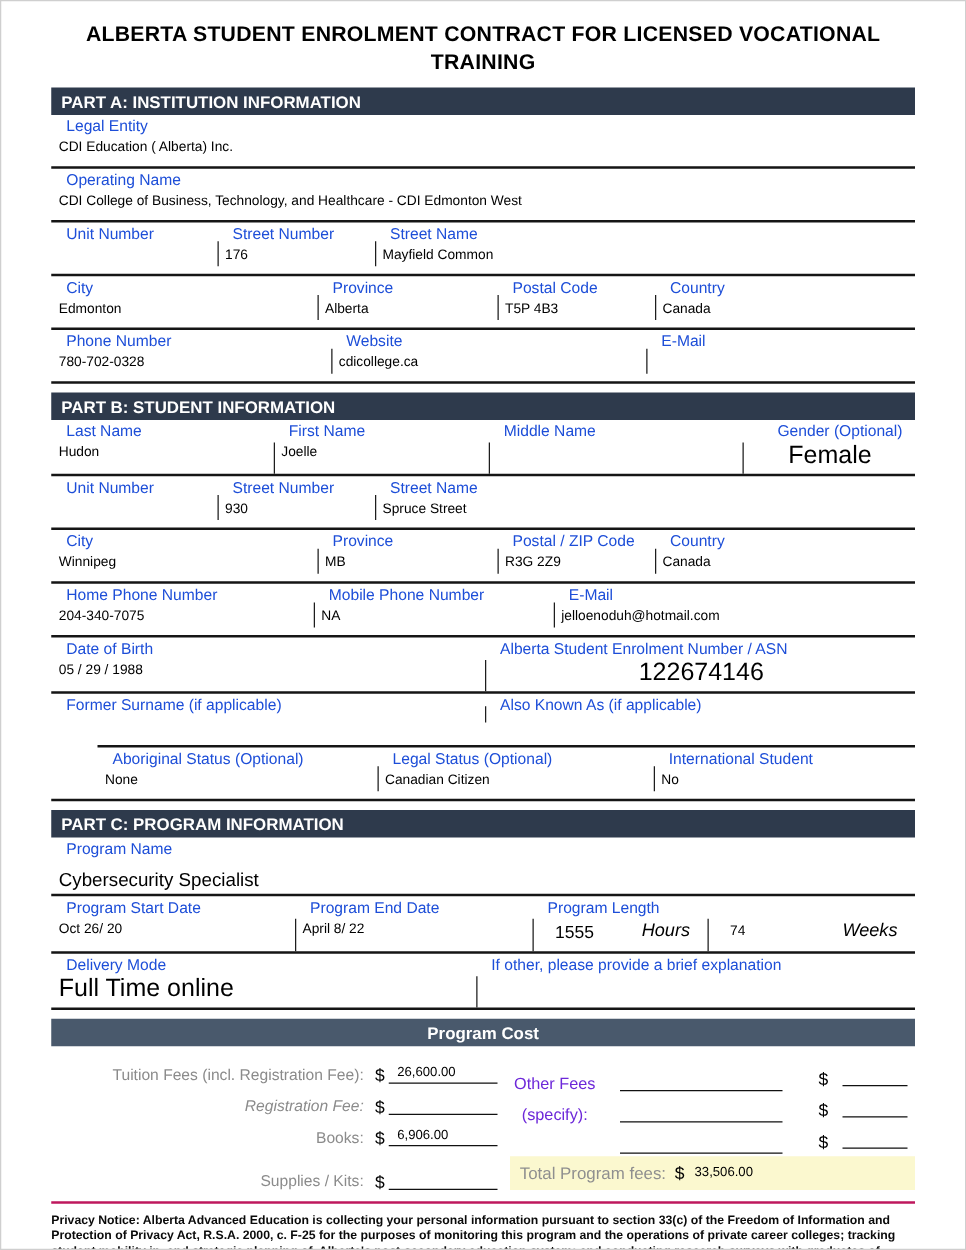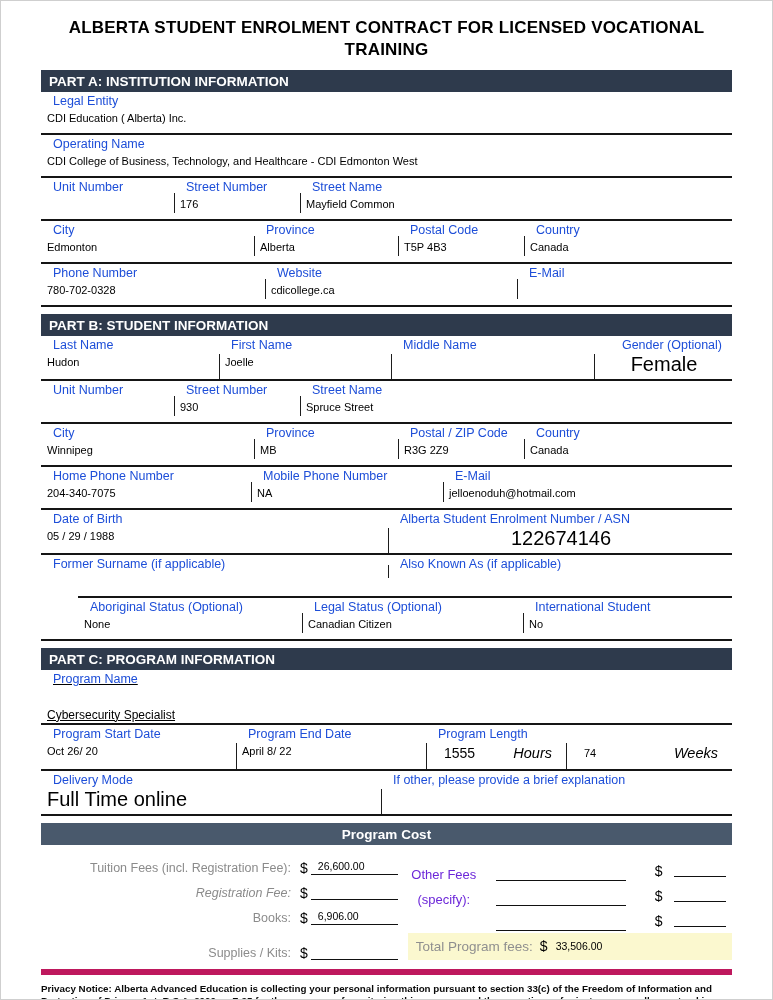--- a/index.html
+++ b/index.html
@@ -35,28 +35,28 @@
   .cols-unit { grid-template-columns:133px 126px 1fr; }
   .cols-city { grid-template-columns:213px 144px 126px 1fr; }
   .cols-phoneA { grid-template-columns:224px 252px 1fr; }
   .cols-name { grid-template-columns:178px 172px 203px 1fr; }
   .cols-phoneB { grid-template-columns:210px 192px 1fr; }
   .cols-half { grid-template-columns:347px 1fr; }
   .cols-aborig { grid-template-columns:224px 221px 1fr;margin-left:37px; }
   .cols-dates { grid-template-columns:195px 190px 140px 1fr; }
   .cols-delivery { grid-template-columns:340px 1fr; }
   .row.short { min-height:40px; }
-  .progname-row { border-top:none; min-height:42px; padding:2px 4px 1px 4px;text-decoration:underline; }
-  .progname-val { font-size:12px; margin-top:22px; padding-left:2px; }
+  .progname-row { border-top:none; min-height:42px; padding:2px 4px 1px 4px; }
+  .progname-val { font-size:15px; margin-top:10px; padding-left:2px; }
   .lenwrap { display:flex; justify-content:space-between; align-items:flex-end; padding:4px 10px 5px 14px; }
   .lenwrap .num-big { font-size:14px; }
   .lenwrap .num-small { font-size:11px; padding-bottom:2px; }
   .lenwrap .unit { font-style:italic; font-size:14.5px; }
   
-  .fees { border-bottom:6px solid #be185d; padding:5px 0 9px 0; }
+  .fees { border-bottom:2px solid #be185d; padding:5px 0 9px 0; }
   .fees-top { display:flex; }
   .fee-line { display:flex; align-items:flex-end; height:25px; }
   .fee-lbl { width:250px; text-align:right; color:#8b8b8b; font-size:12.5px; }
   .fee-lbl.italic { font-style:italic; }
   .fee-dollar { font-size:14px; line-height:1; margin:0 3px 0 9px; }
   .fee-amt { width:80px; border-bottom:1.5px solid #111; font-size:10.5px; padding:0 0 2px 7px; }
   .col-b { width:232px; margin-top:7px; }
   .spec-row { display:flex; align-items:flex-end; height:25px; }
   .spec-lbl { width:92px; text-align:center; color:#6d28d9; font-size:13px; }
   .spec-line { flex:1; border-bottom:1.5px solid #111; margin:0 4px 1px 6px; height:14px; }

